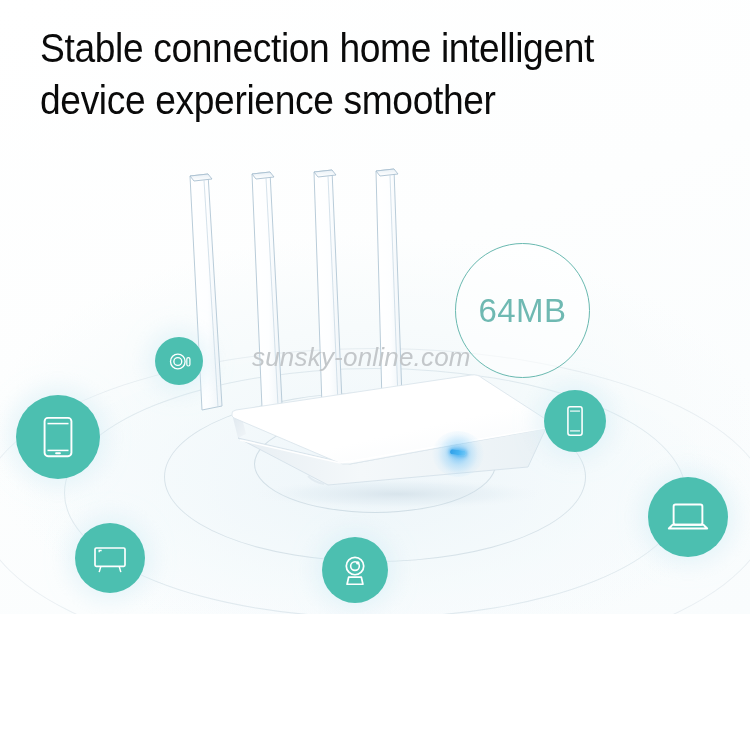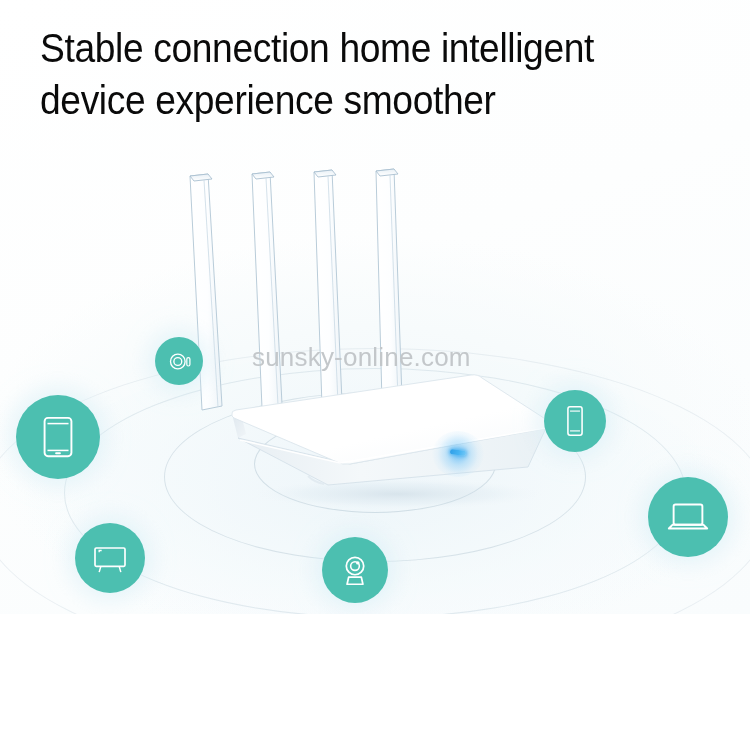--- a/index.html
+++ b/index.html
@@ -152,20 +152,21 @@
   .watermark {
     position: absolute;
     left: 252px;
     top: 342px;
     font-size: 26px;
     color: #c3c7ca;
     letter-spacing: 0.2px;
     font-family: "Liberation Sans", "DejaVu Sans", sans-serif;
     white-space: nowrap;
     pointer-events: none;
+    font-style: italic;
   }
 </style>
 </head>
 <body>
 
 <div id="banner" style="width: 750px; height: 614px;">
 
   <div class="headline">Stable connection home intelligent
 device experience smoother</div>
 
@@ -252,20 +253,23 @@
 
         <path d="M12 68 L112 91 L318 56" stroke="#ffffff" stroke-width="1.6" fill="none" opacity="0.95"></path>
 
         <path d="M96 112 Q86 110 80 104" stroke="#e2ebf1" stroke-width="2" fill="none"></path>
       </svg>
     </div>
 
     <div class="led-glow"></div>
     <div class="led"></div>
 
+    <div class="badge">
+      <span class="badge-text">64MB</span>
+    </div>
 
     <div class="watermark">sunsky-online.com</div>
 
     <div class="device" title="Tablet" style="left: 16px; top: 395px; width: 84px; height: 84px; background: rgb(76, 191, 176);">
       <svg viewBox="0 0 48 48" fill="none" width="46" height="46">
         <rect x="10" y="4" width="28" height="40" rx="3.5" stroke="#ffffff" stroke-width="2"></rect>
         <line x1="13" y1="10" x2="35" y2="10" stroke="#ffffff" stroke-width="1.6"></line>
         <line x1="13" y1="38" x2="35" y2="38" stroke="#ffffff" stroke-width="1.6"></line>
         <rect x="21" y="40" width="6" height="2" rx="1" fill="#ffffff"></rect>
       </svg>

